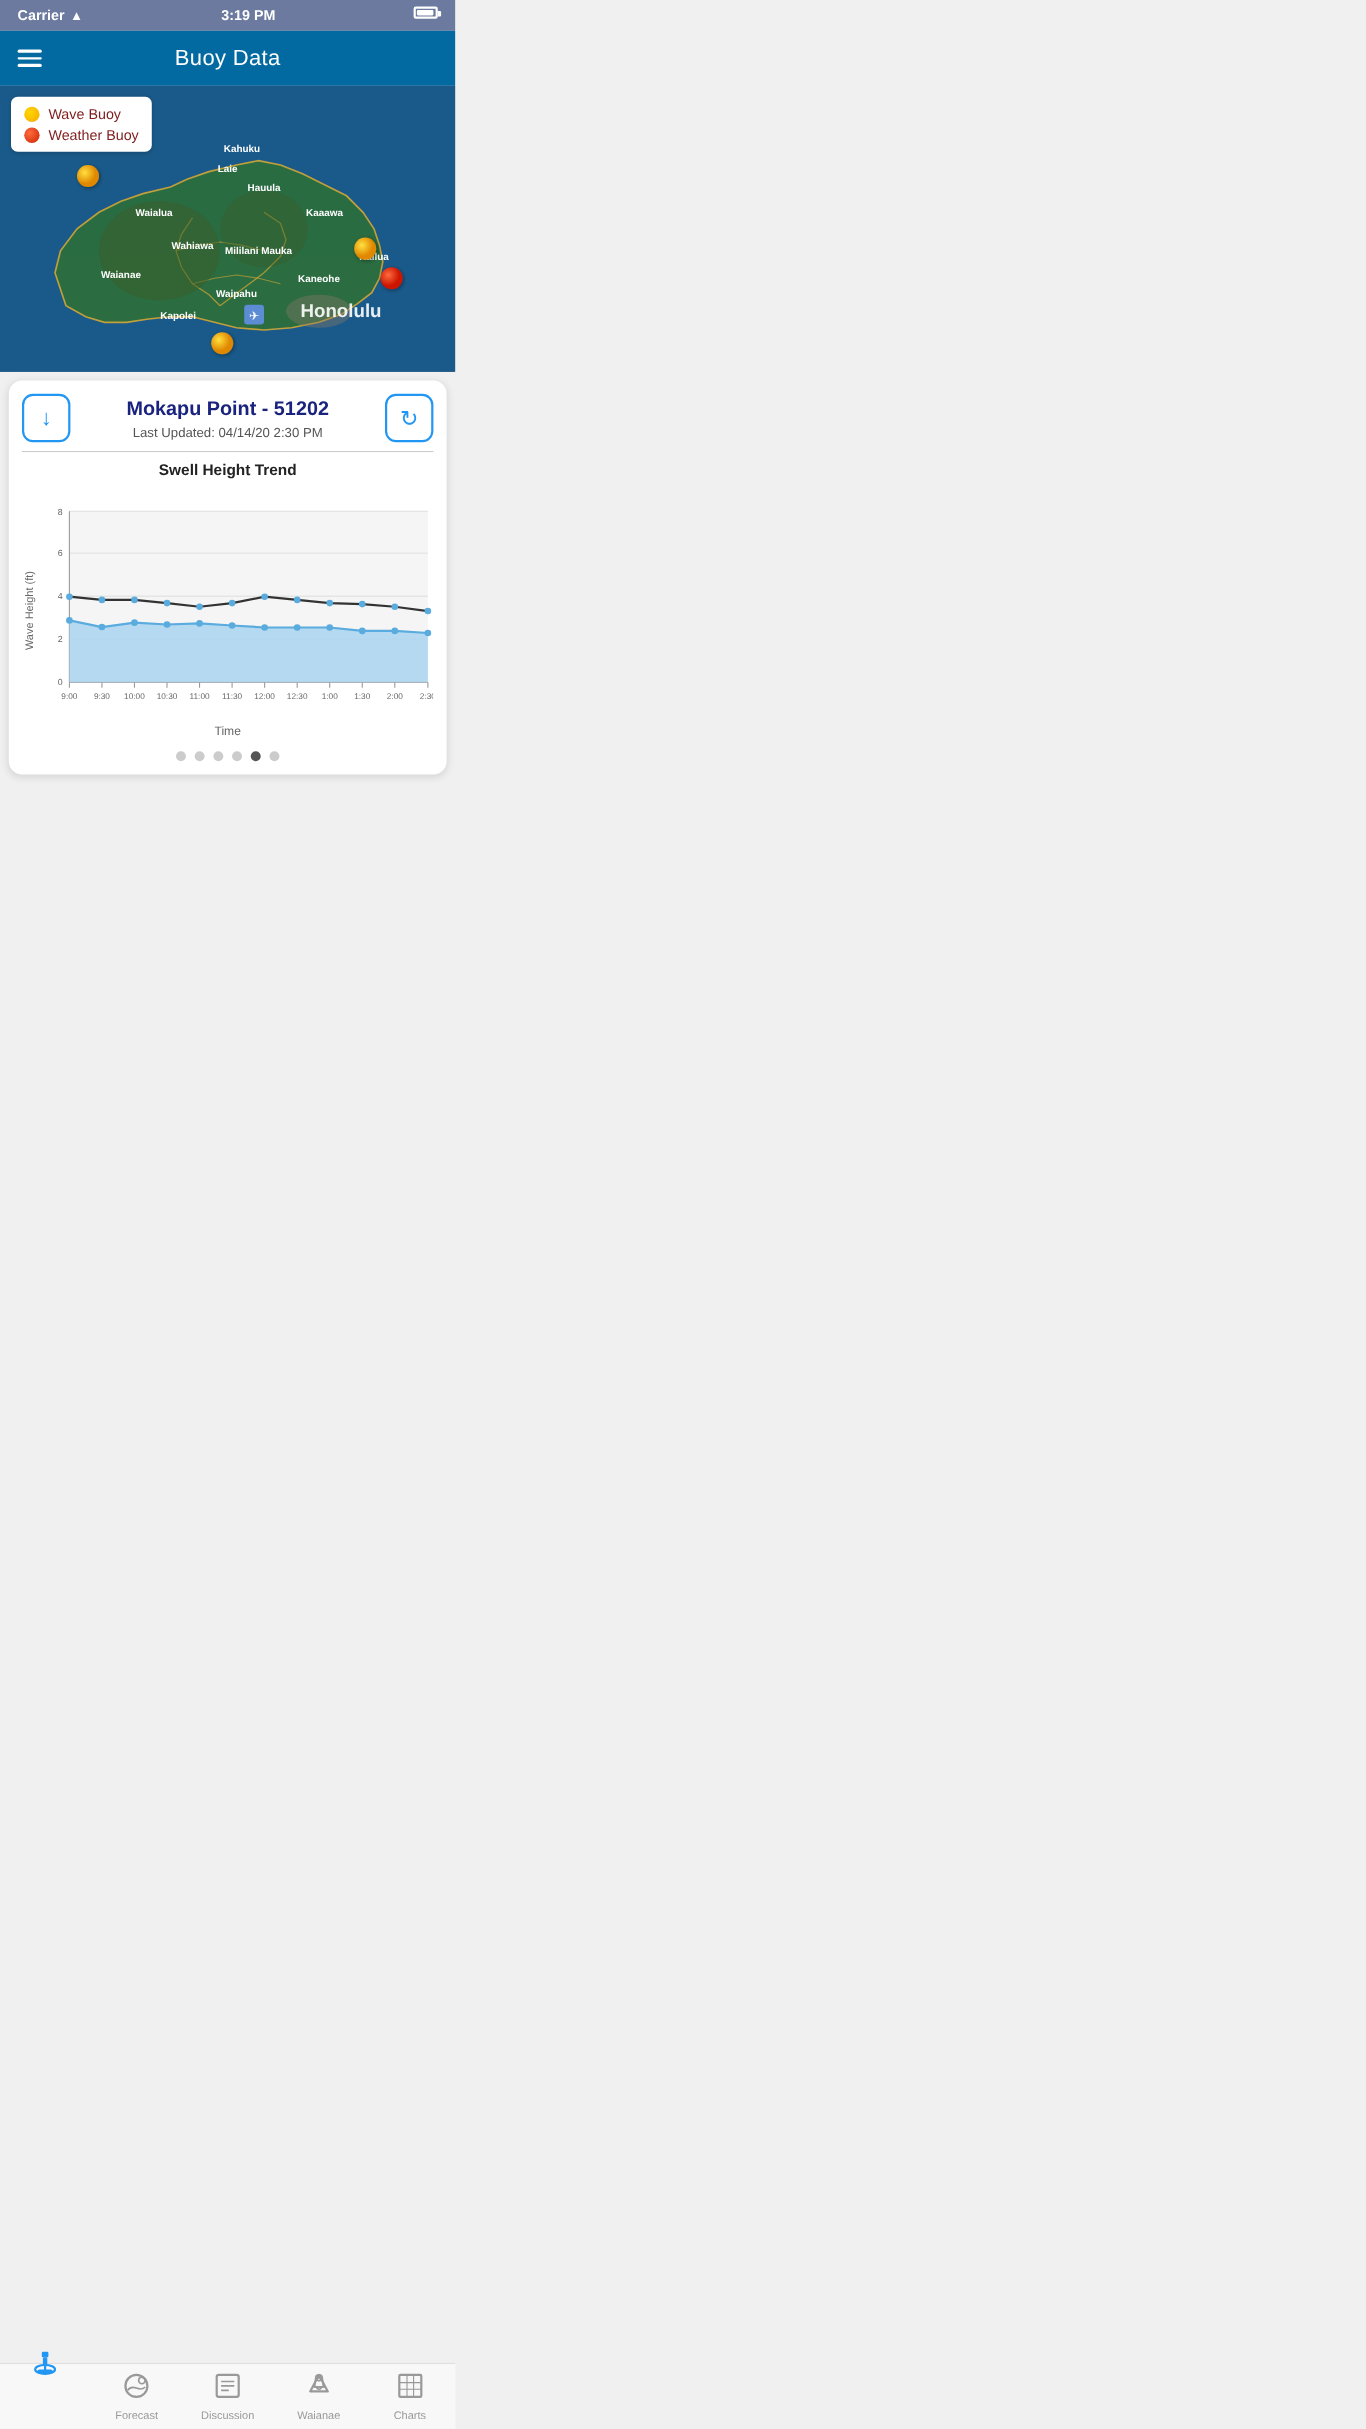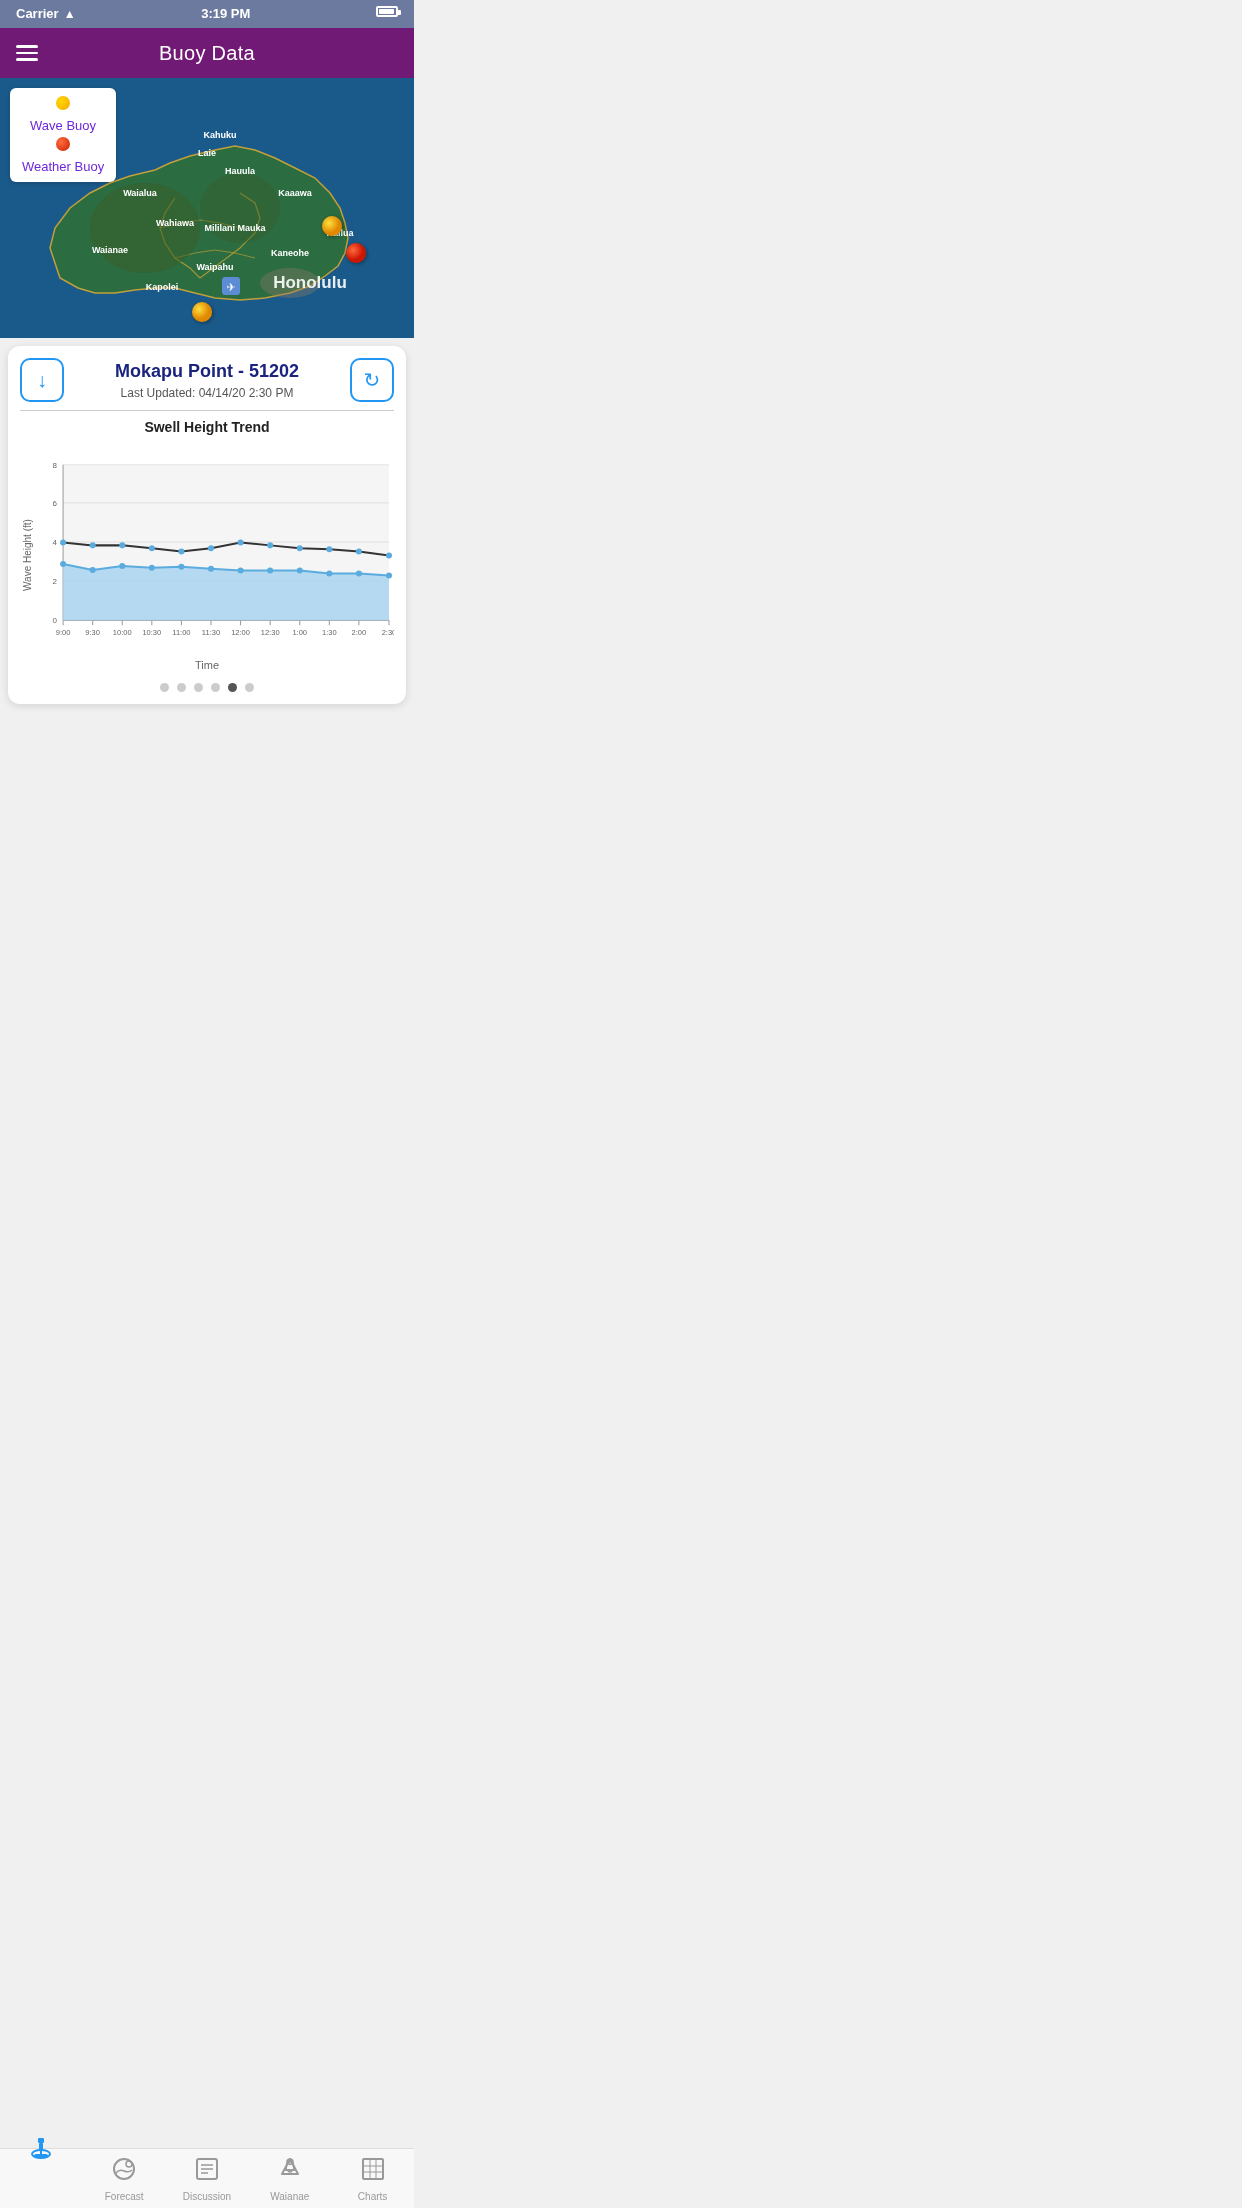--- a/index.html
+++ b/index.html
@@ -44,21 +44,21 @@
     .battery-fill {
       position: absolute;
       left: 1px; top: 1px; bottom: 1px;
       width: 85%;
       background: white;
       border-radius: 1px;
     }
 
     
     .header {
-      background: #701a75;
+      background: #0369a1;
       color: white;
       display: flex;
       align-items: center;
       justify-content: center;
       padding: 12px 16px;
       position: relative;
       height: 50px;
       text-align: right;
     }
     .hamburger {
@@ -104,22 +104,21 @@
       border-radius: 6px;
       padding: 8px 12px;
       box-shadow: 0 1px 4px rgba(0,0,0,0.2);
     }
     .legend-item {
       display: flex;
       align-items: center;
       gap: 8px;
       margin-bottom: 4px;
       font-size: 13px;
-      color: #6d28d9;
-      flex-direction: column;
+      color: #7f1d1d;
     }
     .legend-item:last-child { margin-bottom: 0; }
     .legend-dot {
       width: 14px;
       height: 14px;
       border-radius: 50%;
     }
     .legend-dot.wave { background: radial-gradient(circle at 35% 35%, #ffd700, #f5a800); }
     .legend-dot.weather { background: radial-gradient(circle at 35% 35%, #ff6b3d, #cc2200); }
 

